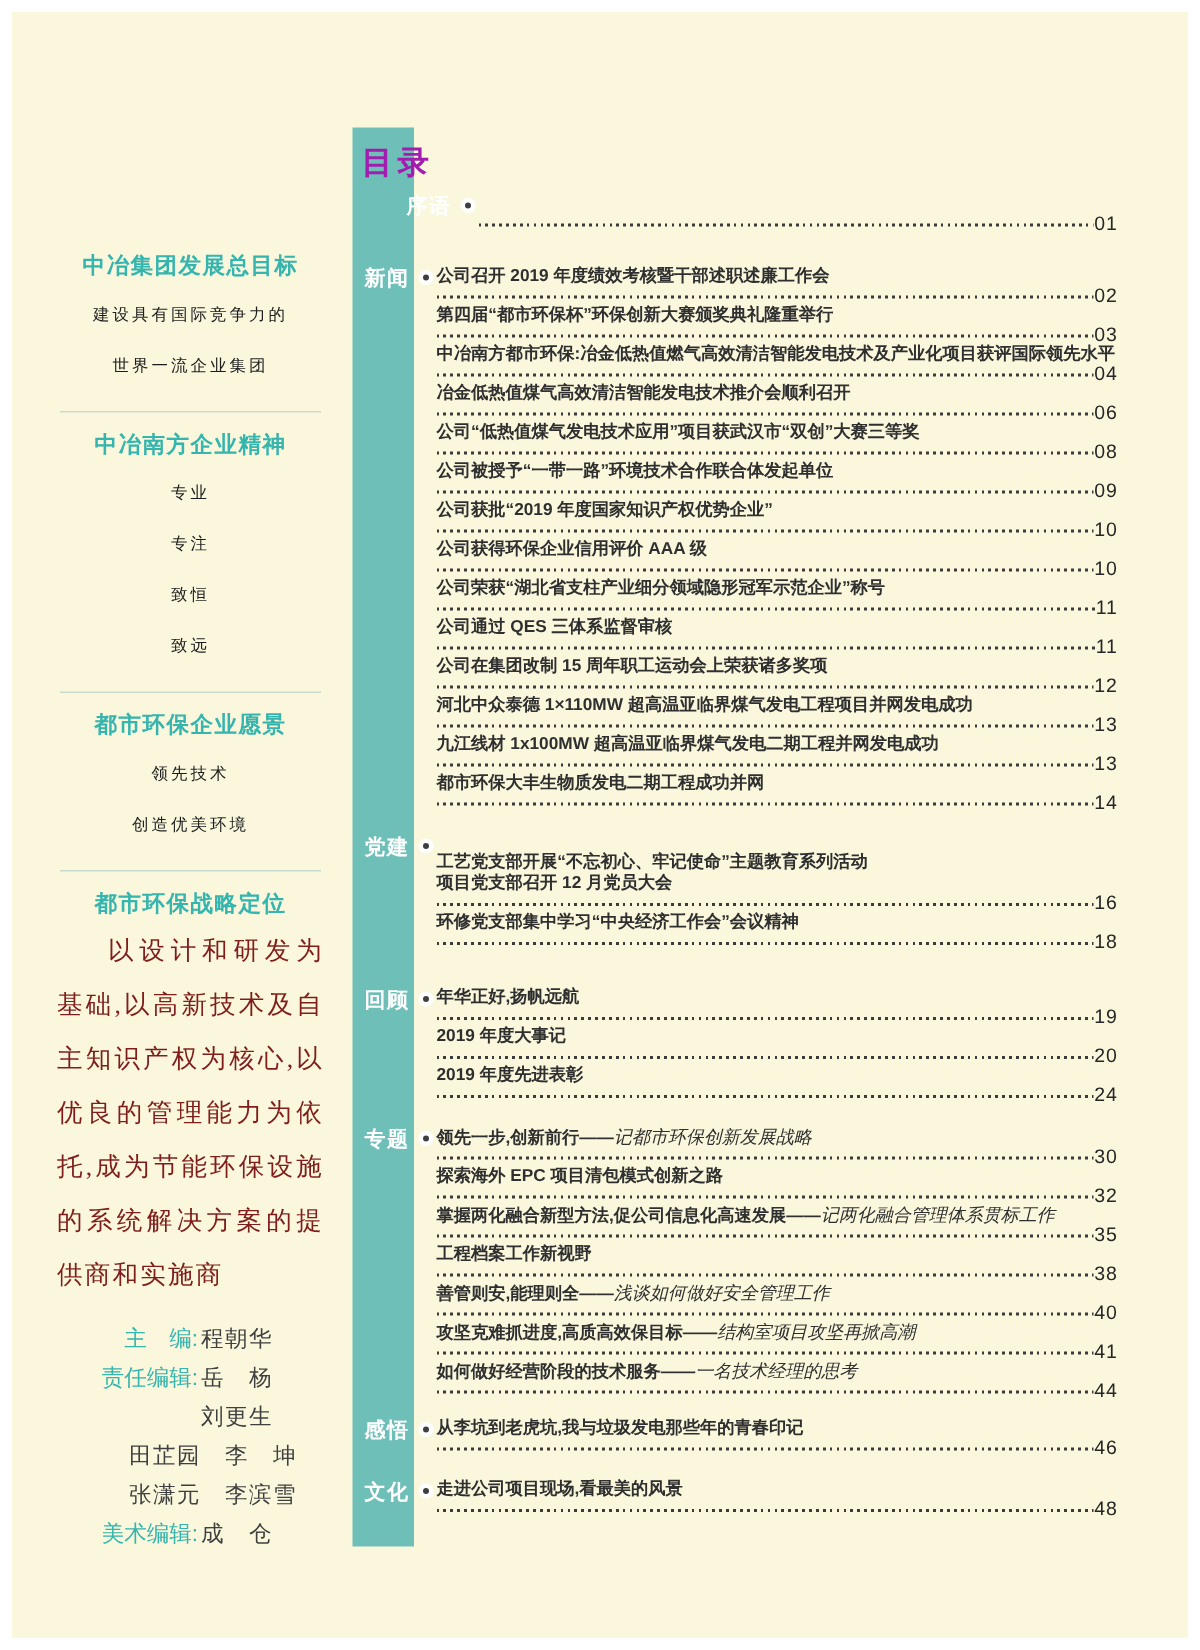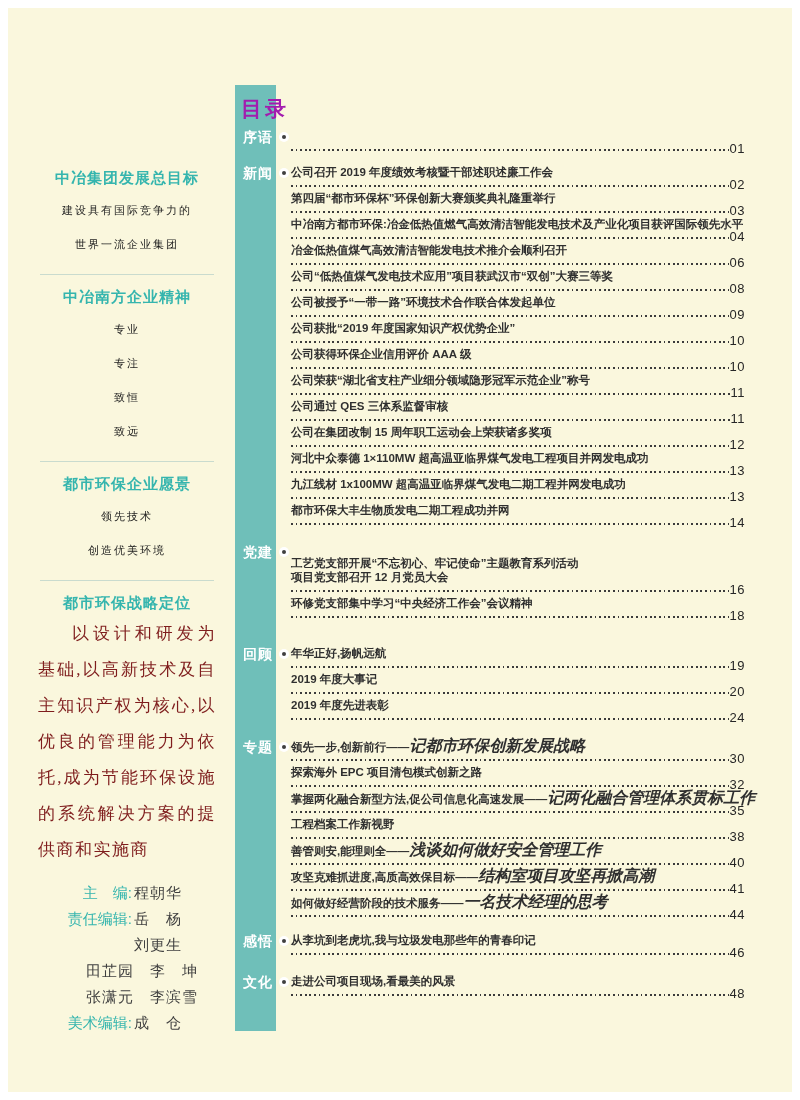--- a/index.html
+++ b/index.html
@@ -25,39 +25,39 @@
   .ed-name { padding-left: 2px; color: #3f3f3f; letter-spacing: 1px; white-space: pre; }
   .ed-row.wide { padding-left: 46px; }
 
   
   .toc { position: absolute; left: 227px; top: 77px; width: 510px; }
   .toc-bar { position: absolute; left: 0; top: 0; width: 41px; height: 946px; background: #6fbfb9; }
   .toc-title { position: relative; padding: 13px 0 9px 6px; font-size: 21px; line-height: 22px;
                font-weight: 700; color: #a21caf; letter-spacing: 3px; white-space: nowrap; }
   .toc-sections { position: relative; }
   .toc-section { display: flex; margin-bottom: 15px; }
-  .toc-section:nth-child(1) { margin-bottom: 10px; }
+  .toc-section:nth-child(1) { margin-bottom: 22px; padding-left: 28px; }
   .toc-section:nth-child(3) { margin-bottom: 24px; }
   .toc-section:nth-child(5) { margin-bottom: 12px; }
   .toc-section:last-child { margin-bottom: 0; }
 
   .sec-head { flex: 0 0 56px; position: relative; }
   .sec-label { width: 41px; padding-right: 3px; text-align: right; font-size: 14px; line-height: 16px;
                font-weight: 700; color: #ffffff; letter-spacing: 1px; }
   .sec-marker { position: absolute; left: 44px; top: 3px; width: 10px; height: 10px;
                 background: #ffffff; border-radius: 50%;
                 display: flex; align-items: center; justify-content: center; }
   .sec-marker::after { content: ""; width: 4px; height: 4px; border-radius: 50%; background: #3f3f3f; }
 
   .sec-entries { flex: 1; min-width: 0; }
   .entry { height: 26px; display: flex; flex-direction: column; justify-content: flex-end; }
   .entry-title { height: 14px; line-height: 14px; font-size: 11.5px; font-weight: 700;
                  color: #2f2f2f; white-space: nowrap; overflow: visible; }
-  .entry-sub { font-family: "Liberation Serif", serif; font-style: italic; font-weight: 700;
-               font-size: 16px; color: #2f2f2f; margin-top: 36px; }
+  .entry-sub { font-family: "Liberation Serif", serif; font-style: italic; font-weight: 400;
+               font-size: 12px; color: #2f2f2f; margin-top: 36px; }
   .dots-row { height: 12px; display: flex; align-items: flex-end; }
   .leader { flex: 1; height: 2px; margin-bottom: 4px;
             background-image: repeating-linear-gradient(to right, #3b3b3b 0 1.8px, transparent 1.8px 4.6px); }
   .pagenum { flex: none; font-size: 13px; line-height: 12px; color: #262626;
              letter-spacing: 0.5px; padding-left: 1px; }
 </style>
 </head>
 <body>
 
 <div class="page">

